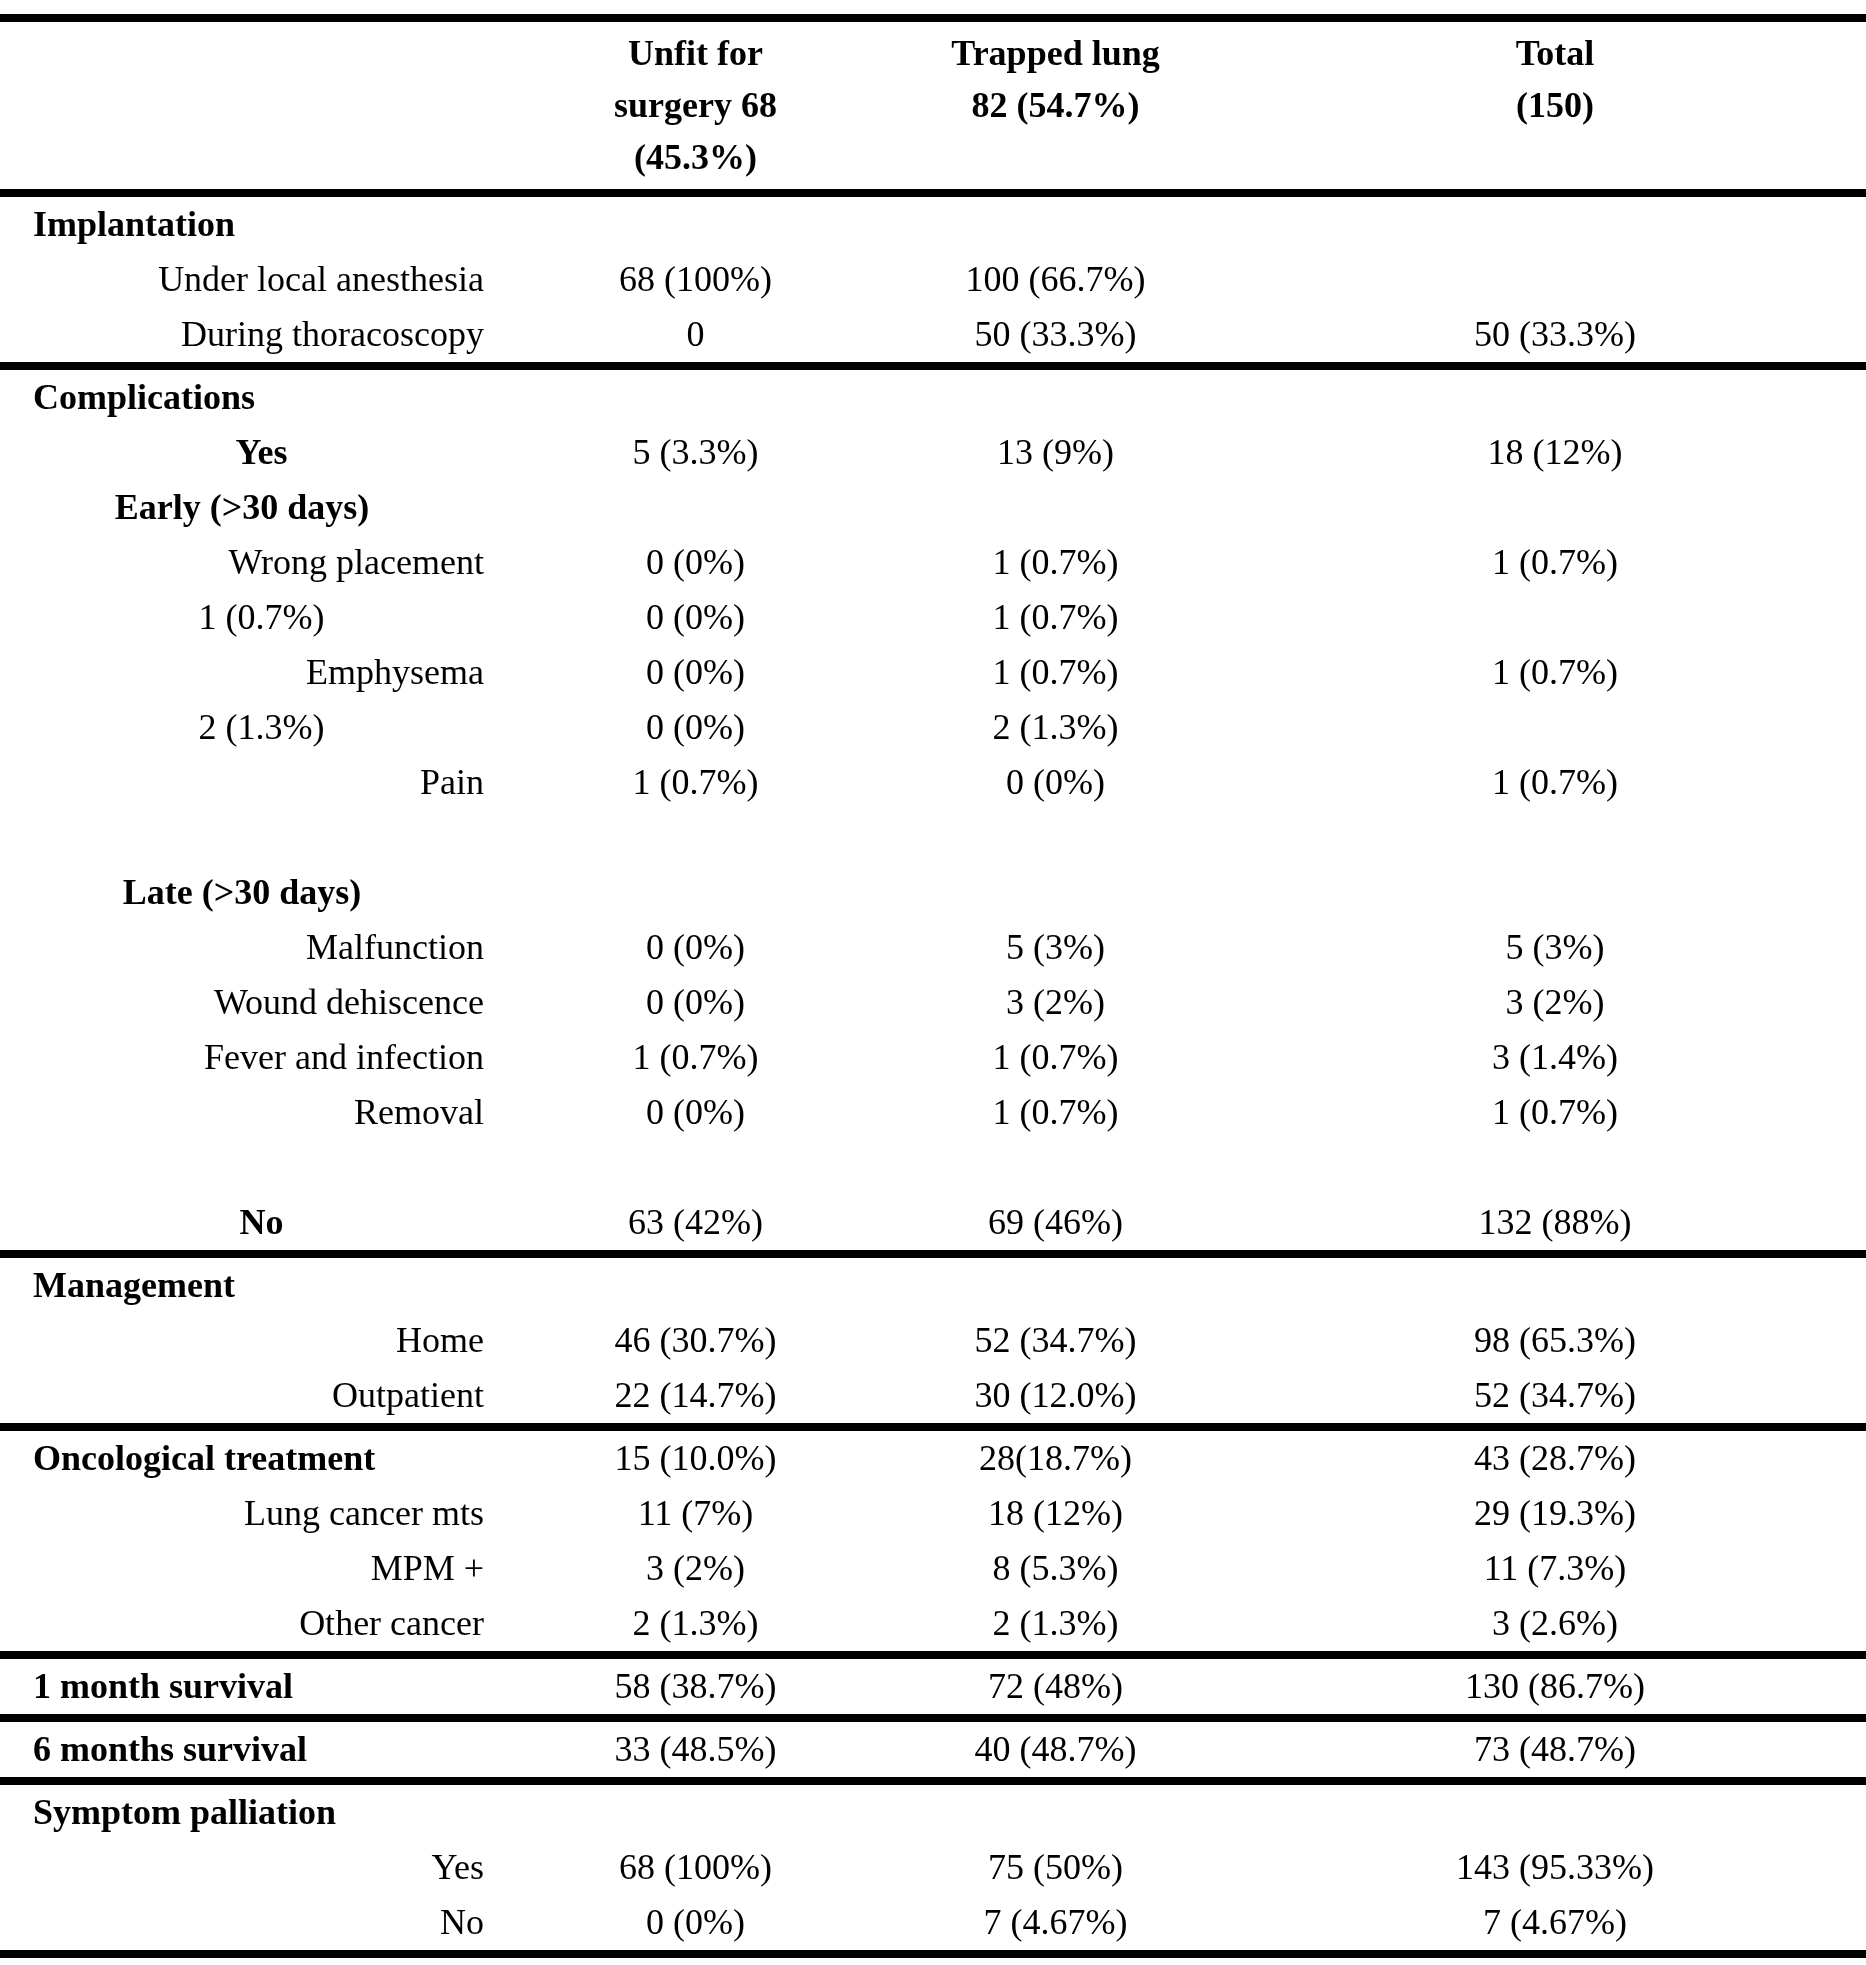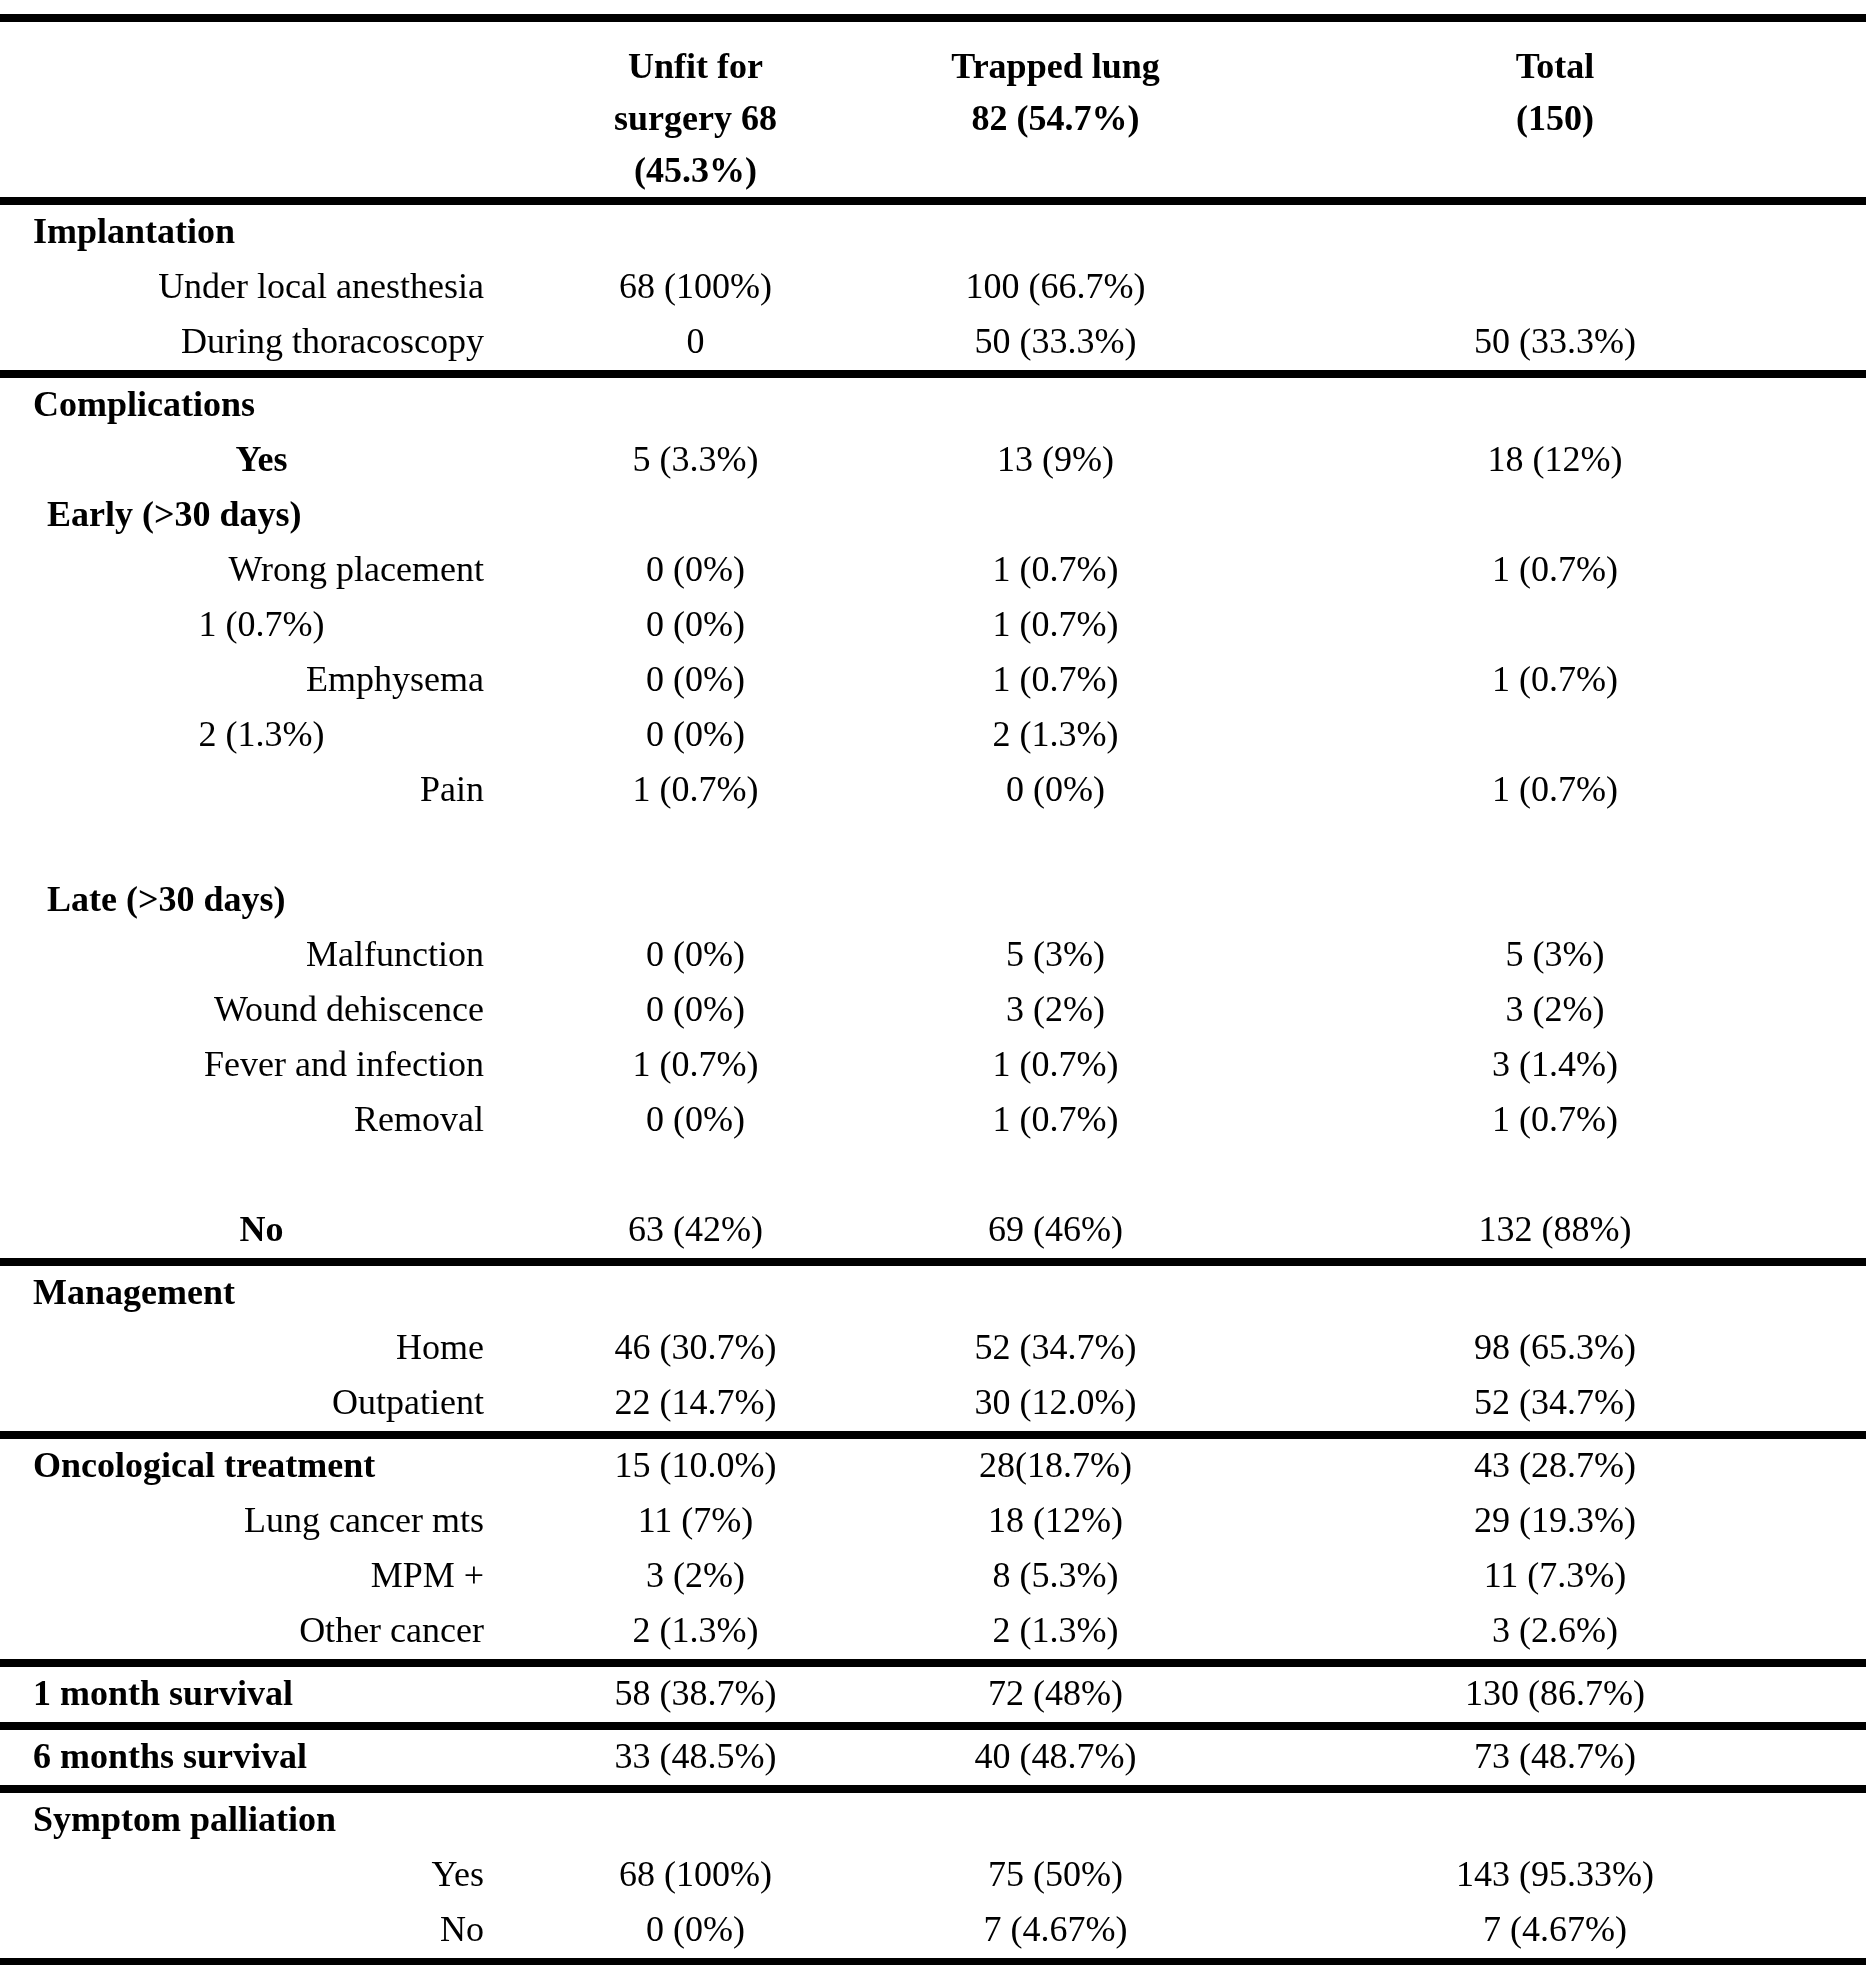--- a/index.html
+++ b/index.html
@@ -33,41 +33,40 @@
   }
   .row.header {
     min-height: 167px;
     align-items: start;
   }
   .row.header .cell {
     font-weight: bold;
     text-align: center;
     white-space: pre-line;
     line-height: 1.45;
-    padding-top: 18px;
+    padding-top: 5px;
   }
   .cell { min-height: 0.5px; }
   .label {
     text-align: right;
     padding-right: 39px;
   }
   .val {
     text-align: center;
   }
   .row.section .label,
   .row.sectionrow .label {
     text-align: left;
     padding-left: 33px;
     font-weight: bold;
   }
   .row.subhead .label {
     font-weight: bold;
-    text-align: left;
+    text-align: center;
     padding-right: 39px;
-    margin-left: 47px;
   }
   .row.subbold .label {
     font-weight: bold;
     text-align: center;
     padding-right: 0;
   }
   .row.blank {
     min-height: 55px;
   }
 </style>

